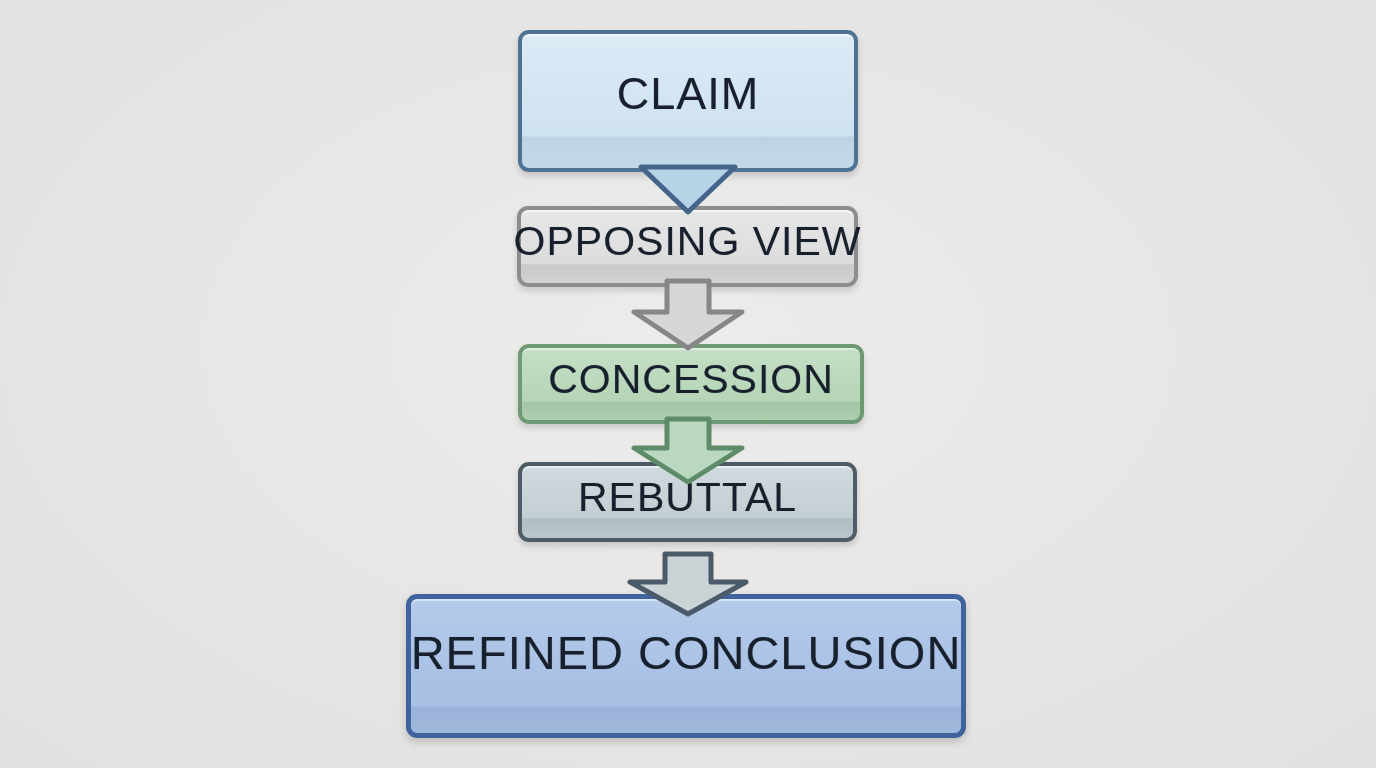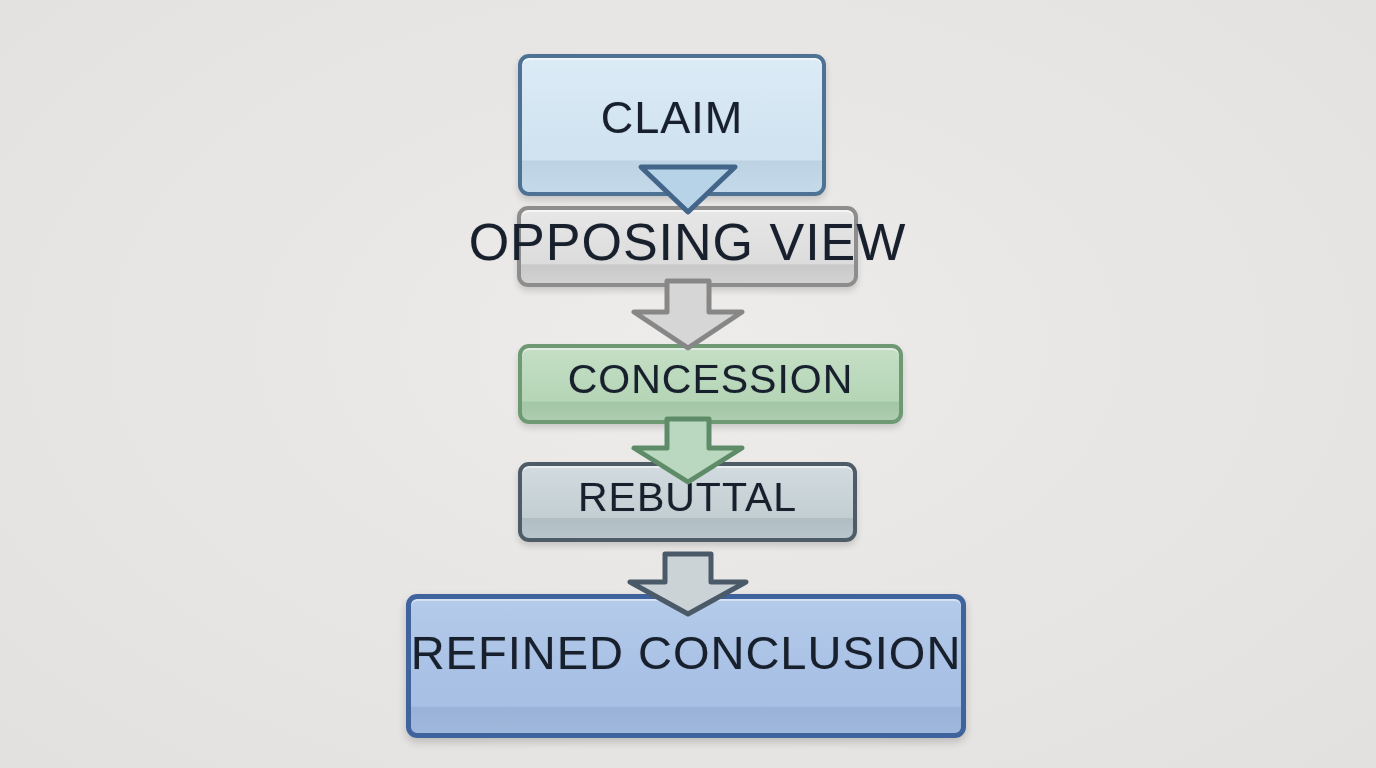--- a/index.html
+++ b/index.html
@@ -23,40 +23,39 @@
     border-style: solid;
     border-width: 4px;
     border-radius: 11px;
     color: #17202c;
     letter-spacing: 1px;
     box-shadow: 0 4px 7px rgba(0,0,0,0.16);
     text-shadow: 0 0 1px rgba(20,25,35,0.25);
   }
   
   .box-claim {
-    left: 518px; top: 30px; width: 308px; height: 142px;
+    left: 518px; top: 30px; width: 340px; height: 142px;
     border-color: #4e7293;
     background: linear-gradient(180deg, #dcebf6 0%, #d2e4f1 58%, #cfe2f0 76%, #bdd3e3 77%, #c4d9e9 100%);
     box-shadow: 0 4px 7px rgba(0,0,0,0.16), inset 0 2px 0 rgba(255,255,255,0.55);
     font-size: 45px;
     padding-bottom: 14px;
-    margin-top: 24px;
   }
   
   .box-opposing {
     left: 517px; top: 206px; width: 341px; height: 81px;
     border-color: #8d8d8d;
     background: linear-gradient(180deg, #e7e7e7 0%, #dedede 60%, #dcdcdc 74%, #c9c9c9 75%, #d2d2d2 100%);
     box-shadow: 0 4px 6px rgba(0,0,0,0.14), inset 0 2px 0 rgba(255,255,255,0.6);
-    font-size: 52px;
+    font-size: 41px;
     padding-bottom: 10px;
   }
   
   .box-concession {
-    left: 518px; top: 344px; width: 385px; height: 80px;
+    left: 518px; top: 344px; width: 346px; height: 80px;
     border-color: #6e9973;
     background: linear-gradient(180deg, #c4dfc5 0%, #b8d7b9 60%, #b5d5b6 74%, #a3c6a6 75%, #adceb0 100%);
     box-shadow: 0 4px 6px rgba(0,0,0,0.14), inset 0 2px 0 rgba(255,255,255,0.45);
     font-size: 41px;
     padding-bottom: 10px;
   }
   
   .box-rebuttal {
     left: 518px; top: 462px; width: 339px; height: 80px;
     border-color: #4d5c66;

